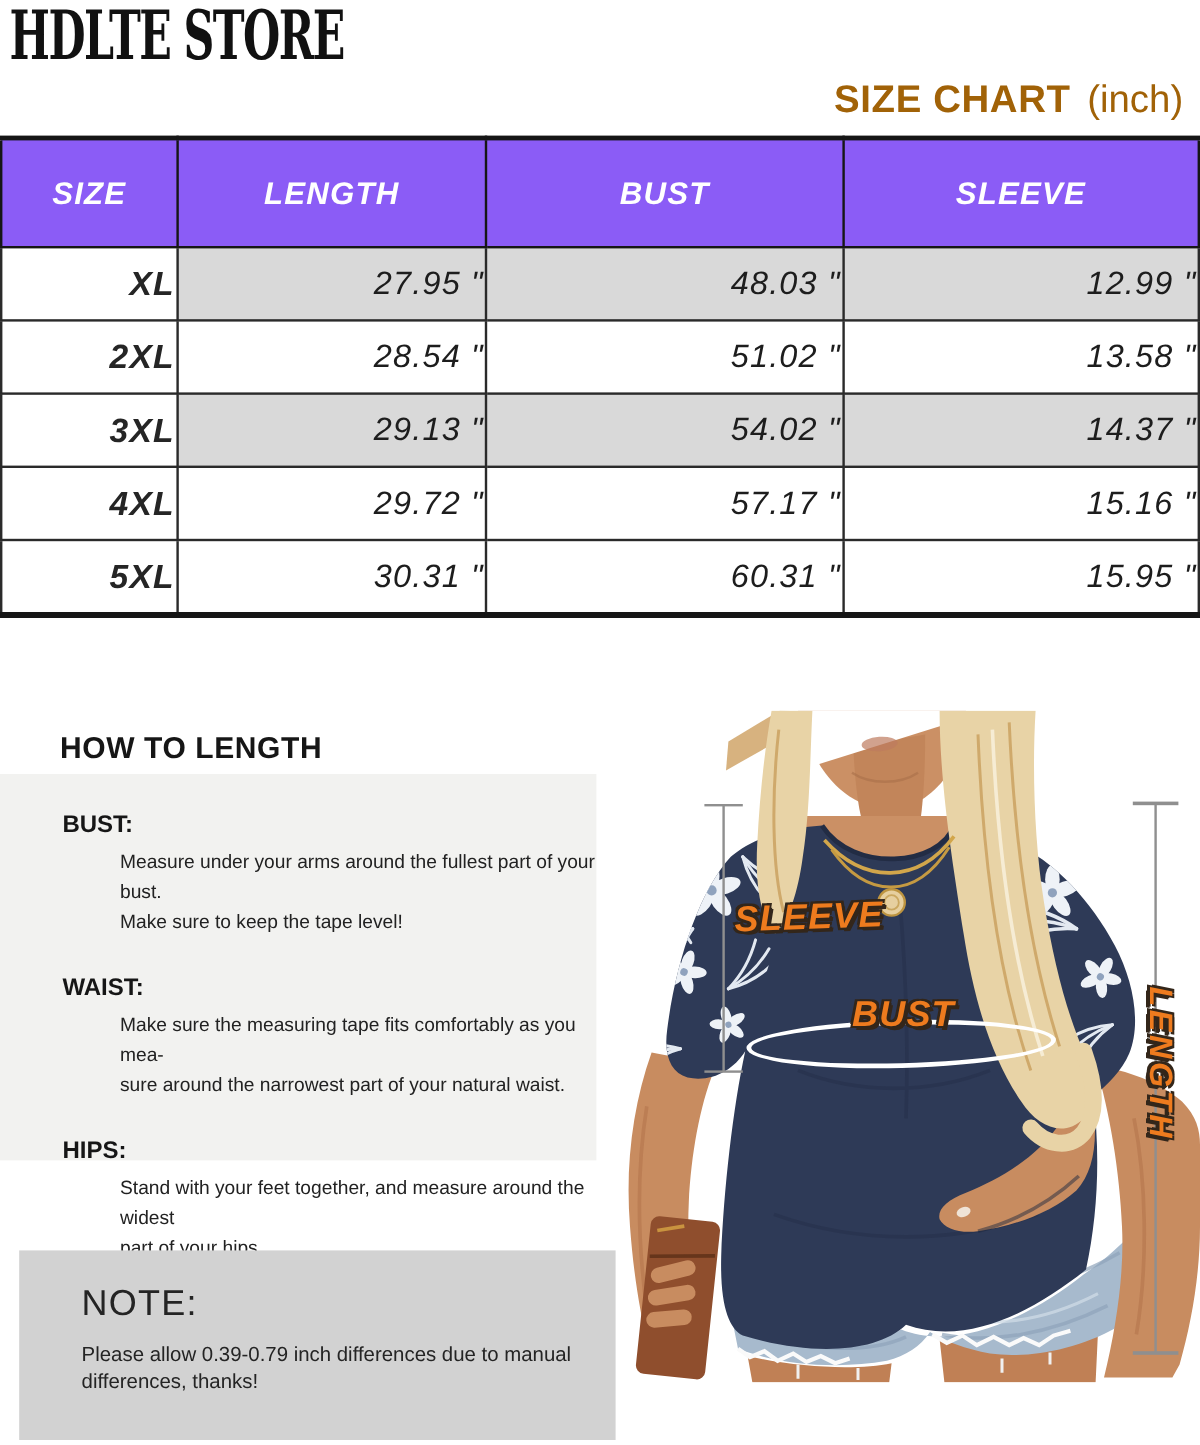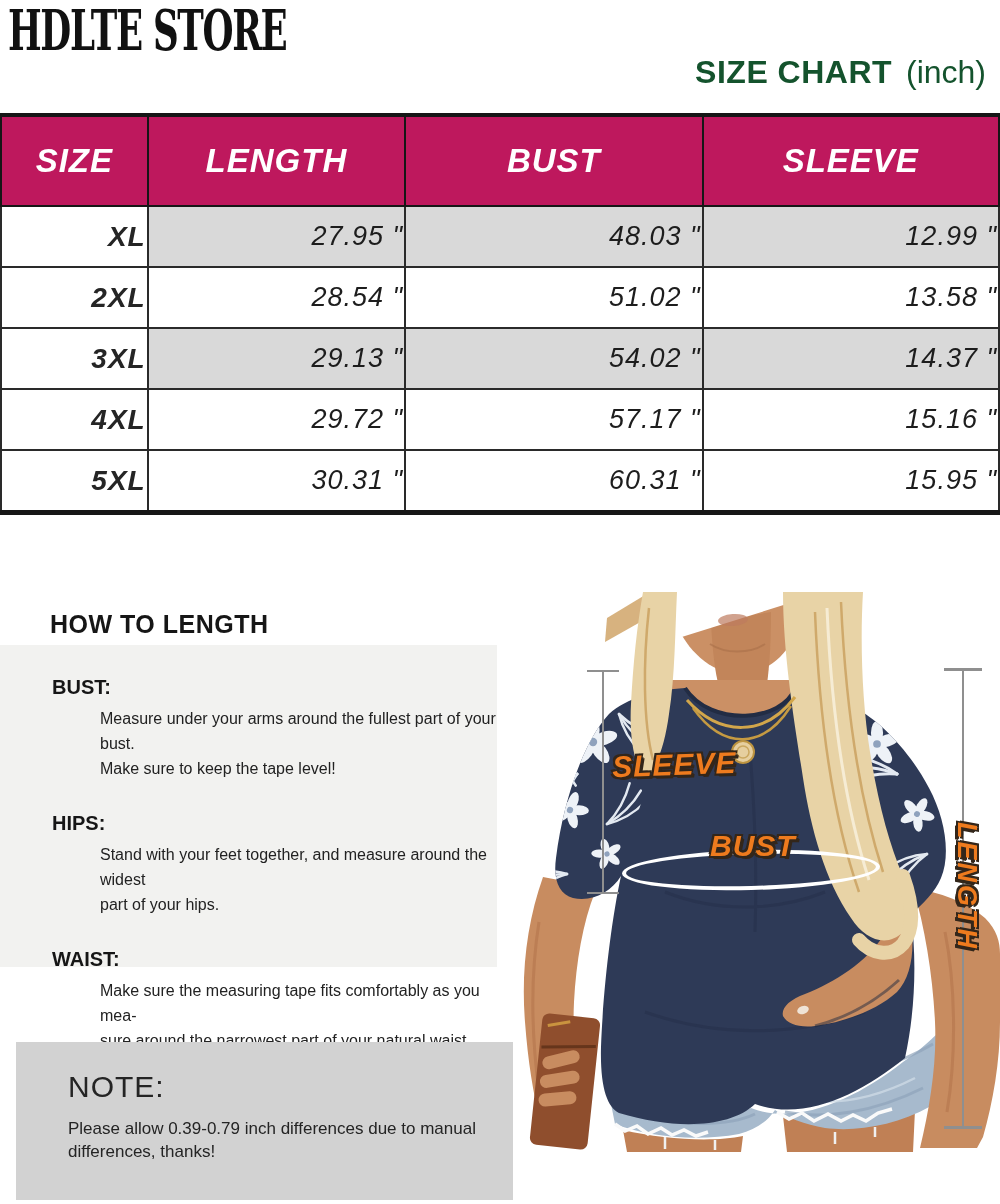--- a/index.html
+++ b/index.html
@@ -3,29 +3,29 @@
 <meta charset="utf-8">
 <style>
   html,body{margin:0;padding:0;background:#ffffff;}
   #canvas{position:relative;width:1000px;height:1204px;background:#ffffff;overflow:hidden;
           font-family:"Liberation Sans",sans-serif;color:#1a1a1a;}
 
   
   .logo{position:absolute;left:8px;top:-4px;font-family:"DejaVu Serif",serif;
         font-weight:bold;font-size:54px;letter-spacing:-2px;color:#111;
         transform:scaleX(.66) scaleY(1.05);transform-origin:left top;white-space:nowrap;}
-  .chart-title{position:absolute;right:14px;top:54px;font-size:32px;color:#14532d;white-space:nowrap;}
+  .chart-title{position:absolute;right:14px;top:64px;font-size:32px;color:#a16207;white-space:nowrap;}
   .chart-title .main{font-weight:600;letter-spacing:.5px;}
   .chart-title .unit{font-weight:400;margin-left:5px;}
 
   
   table.size-table{position:absolute;left:0;top:113px;width:1000px;border-collapse:collapse;
         border-top:4px solid #161616;border-bottom:5px solid #161616;table-layout:fixed;}
-  .size-table th{background:#be185d;color:#ffffff;font-style:italic;font-weight:800;
-        font-size:33px;letter-spacing:1px;height:86px;border:2px solid #161616;}
+  .size-table th{background:#8b5cf6;color:#ffffff;font-style:italic;font-weight:800;
+        font-size:26px;letter-spacing:1px;height:86px;border:2px solid #161616;}
   .size-table td{height:57px;text-align:right;vertical-align:middle;border:2px solid #2a2a2a;
         font-style:italic;font-size:27px;letter-spacing:1px;color:#1d1d1d;background:#ffffff;}
   .size-table td.size-cell{font-weight:800;font-size:28px;color:#252525;background:#ffffff;}
   .size-table tr.row-gray td.val{background:#d9d9d9;}
   .size-table col.c1{width:14.7%}.size-table col.c2{width:25.8%}
   .size-table col.c3{width:29.8%}.size-table col.c4{width:29.7%}
 
   
   .htm-title{position:absolute;left:50px;top:610px;font-size:25px;font-weight:700;
         letter-spacing:.5px;color:#161616;}
@@ -116,28 +116,28 @@
   </table>
 
   <div class="htm-title">HOW TO LENGTH</div>
   <div class="measure-panel">
     <div class="m-sec">
       <div class="m-label">BUST:</div>
       <div class="m-line">Measure under your arms around the fullest part of your bust.</div>
       <div class="m-line">Make sure to keep the tape level!</div>
     </div>
     <div class="m-sec">
+      <div class="m-label">WAIST:</div>
+      <div class="m-line">Make sure the measuring tape fits comfortably as you mea-</div>
+      <div class="m-line">sure around the narrowest part of your natural waist.</div>
+    </div>
+    <div class="m-sec">
       <div class="m-label">HIPS:</div>
       <div class="m-line">Stand with your feet together, and measure around the widest</div>
       <div class="m-line">part of your hips.</div>
-    </div>
-    <div class="m-sec">
-      <div class="m-label">WAIST:</div>
-      <div class="m-line">Make sure the measuring tape fits comfortably as you mea-</div>
-      <div class="m-line">sure around the narrowest part of your natural waist.</div>
     </div>
   </div>
 
   <div class="note-panel">
     <div class="note-title">NOTE:</div>
     <div class="note-line">Please allow 0.39-0.79 inch differences due to manual</div>
     <div class="note-line">differences, thanks!</div>
   </div>
 
   <div class="figure">

